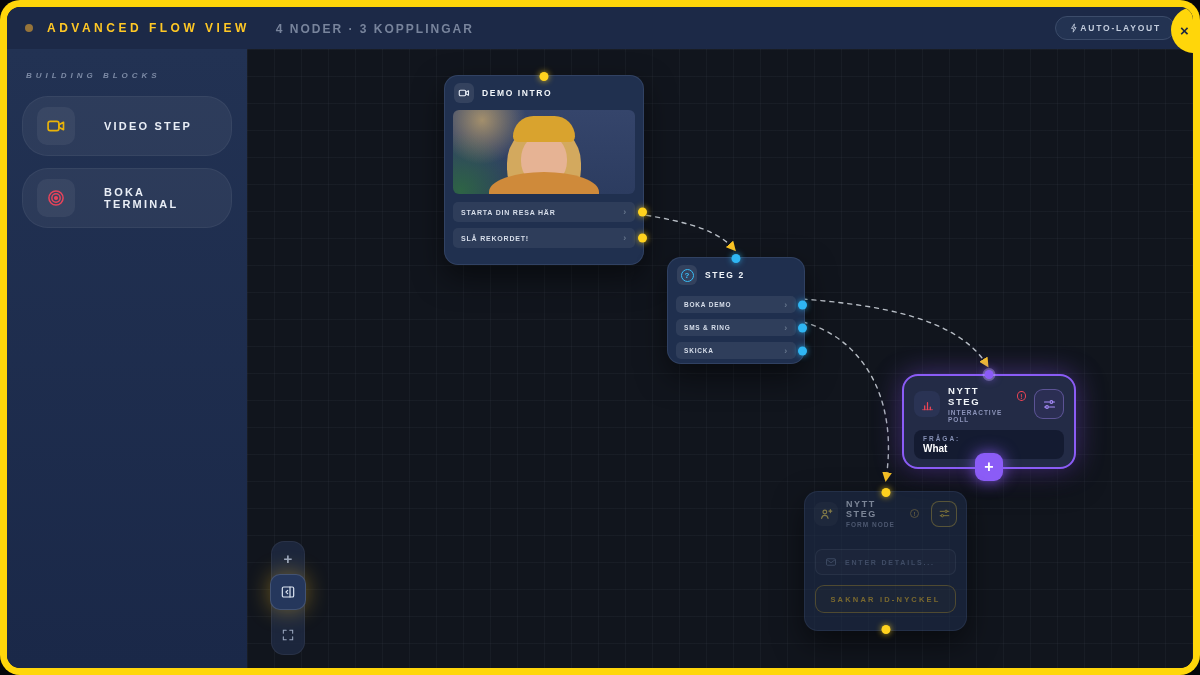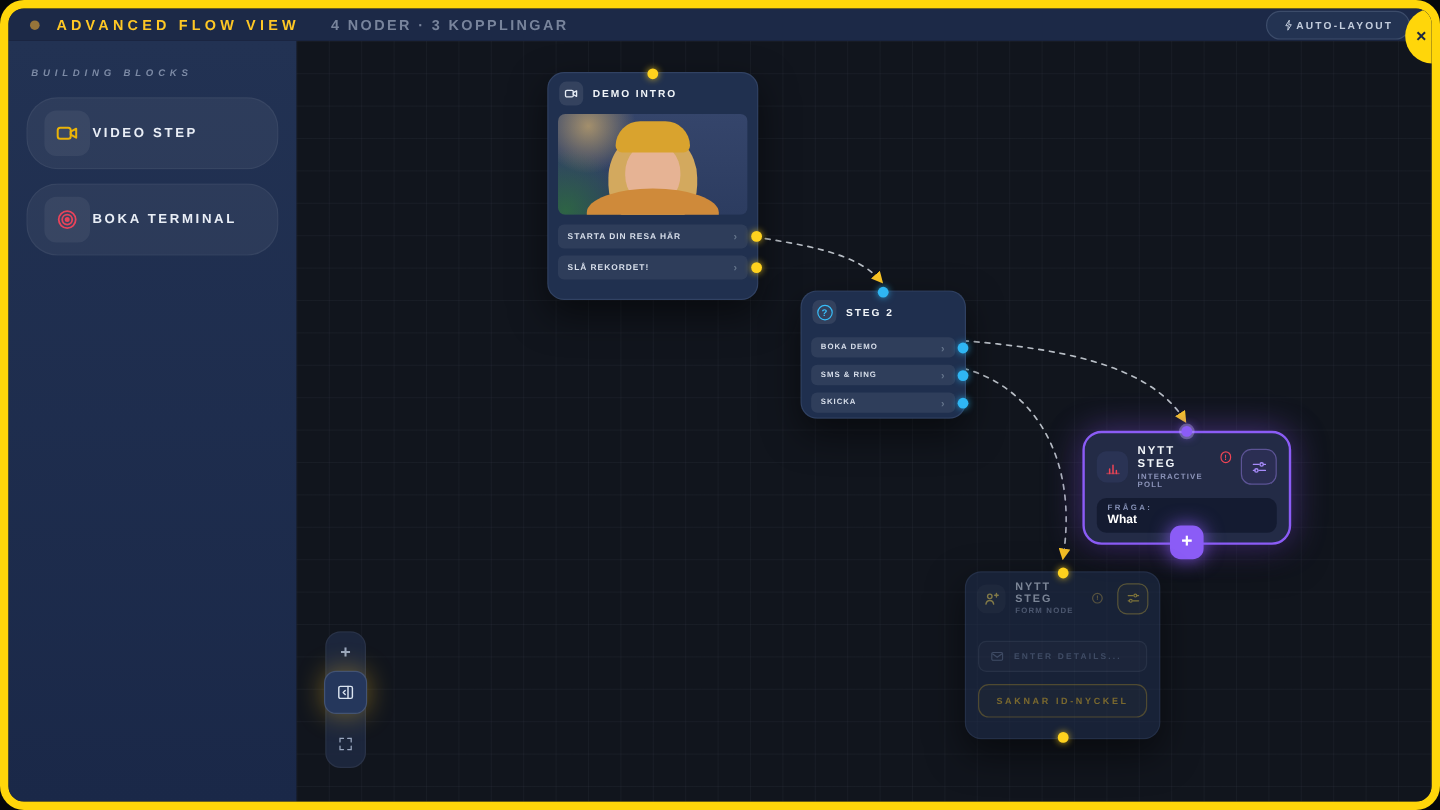--- a/index.html
+++ b/index.html
@@ -1,52 +1,52 @@
 <!DOCTYPE html>
 <html><head>
 <meta charset="utf-8">
 <style>
   * { box-sizing: border-box; margin: 0; padding: 0; }
   html,body { width:1200px; height:675px; background:#05070a; font-family:"Liberation Sans", sans-serif; }
   .frame { position:absolute; inset:0; width:1200px; height:675px; background:#ffd60a; border-radius:20px; }
   .app { position:absolute; inset:7px; border-radius:13px; overflow:hidden; background:#131824; display:flex; flex-direction:column; }
 
   
-  .topbar { height:27px; background:#1c2947; display:flex; align-items:center; padding:0 18px; position:relative; z-index:30; flex:0 0 auto; }
+  .topbar { height:42px; background:#1c2947; display:flex; align-items:center; padding:0 18px; position:relative; z-index:30; flex:0 0 auto; }
   .status-dot { width:8px; height:8px; border-radius:50%; background:#96743a; margin-right:14px; }
   .tb-title { color:#ffc825; font-size:12px; font-weight:bold; letter-spacing:3.5px; }
   .tb-sub { color:#78849c; font-size:12px; font-weight:bold; letter-spacing:2px; margin-left:26px; margin-top:1px; }
   .tb-spacer { flex:1; }
   .autolayout { display:flex; align-items:center; gap:1px; height:24px; padding:0 13px; border:1px solid #3c4c6a; border-radius:12px; background:#233352; color:#c3cddd; font-size:8.5px; font-weight:bold; letter-spacing:1.8px; cursor:pointer; }
   .autolayout svg { width:10px; height:10px; }
   .close-btn { position:absolute; right:-24px; top:0px; width:46px; height:46px; border-radius:50%; background:#ffd60a; color:#1b2642; display:flex; align-items:center; padding-left:9px; font-size:15px; font-weight:bold; cursor:pointer; }
 
   
   .main { flex:1; display:flex; min-height:0; }
   .sidebar { width:240px; flex:0 0 auto; background:linear-gradient(180deg,#223253,#1a2848); padding:16px 15px; z-index:20; }
   .sb-heading { color:#7c8aa5; font-size:8px; font-weight:bold; letter-spacing:4px; margin:6px 0 16px 4px;font-style:italic; }
-  .block-card { height:60px; border-radius:26px; background:rgba(255,255,255,.055); border:1px solid rgba(255,255,255,.05); display:flex; align-items:center; padding:0 14px; gap:2px; margin-bottom:12px; cursor:grab; }
+  .block-card { height:60px; border-radius:26px; background:rgba(255,255,255,.055); border:1px solid rgba(255,255,255,.05); display:flex; align-items:center; padding:0 14px; gap:29px; margin-bottom:12px; cursor:grab; }
   .block-icon { width:38px; height:38px; border-radius:10px; background:rgba(255,255,255,.06); display:flex; align-items:center; justify-content:center; flex:0 0 auto; }
   .block-icon svg { width:20px; height:20px; }
   .block-label { color:#e9eef6; font-size:11px; font-weight:bold; letter-spacing:2.2px; }
 
   .canvas { flex:1; position:relative; background-color:#11151d;
     background-image:linear-gradient(rgba(148,163,184,.055) 1px, transparent 1px),linear-gradient(90deg, rgba(148,163,184,.055) 1px, transparent 1px);
     background-size:27px 27px; overflow:hidden; }
   .edges { position:absolute; inset:0; width:948px; height:621px; z-index:1; pointer-events:none; }
   .edges path.edge { fill:none; stroke:rgba(226,232,240,.8); stroke-width:1.4; stroke-dasharray:4 5; stroke-linecap:round; }
 
   .node { position:absolute; background:#20304f; border-radius:14px; border:1px solid rgba(125,150,195,.18); box-shadow:0 12px 30px rgba(0,0,0,.5); z-index:2; cursor:grab; }
   .port { position:absolute; width:9px; height:9px; border-radius:50%; z-index:5; cursor:crosshair; }
   .port.yellow { background:#ffd21e; box-shadow:0 0 6px rgba(255,210,30,.8); }
   .port.blue { background:#2fb6f3; box-shadow:0 0 6px rgba(47,182,243,.8); }
   .port.purple { background:#8b5cf6; box-shadow:0 0 0 2px rgba(196,181,253,.35), 0 0 8px rgba(139,92,246,.9); }
 
   
-  .node-demo { left:209px; top:26px; width:176px; height:190px; }
+  .node-demo { left:197px; top:26px; width:200px; height:190px; }
   .n-header { display:flex; align-items:center; gap:8px; padding:7px 9px; }
   .n-icon { width:20px; height:20px; border-radius:6px; background:rgba(255,255,255,.09); display:flex; align-items:center; justify-content:center; color:#e7edf6; }
   .n-icon svg { width:12px; height:12px; }
   .n-title { color:#f1f5f9; font-size:8.5px; font-weight:bold; letter-spacing:1.6px; }
   .thumb { margin:0 8px; height:84px; border-radius:6px; position:relative; overflow:hidden;
     background:
       radial-gradient(circle at 16% 12%, rgba(255,205,110,.55), rgba(255,205,110,0) 26%),
       radial-gradient(circle at 4% 96%, rgba(46,104,66,.9), rgba(46,104,66,0) 30%),
       linear-gradient(180deg,#35456b,#2c3c60); }
   .hair { position:absolute; left:50%; top:14px; transform:translateX(-50%); width:74px; height:78px; border-radius:50% 50% 42% 42%; background:#d3a95e; }

